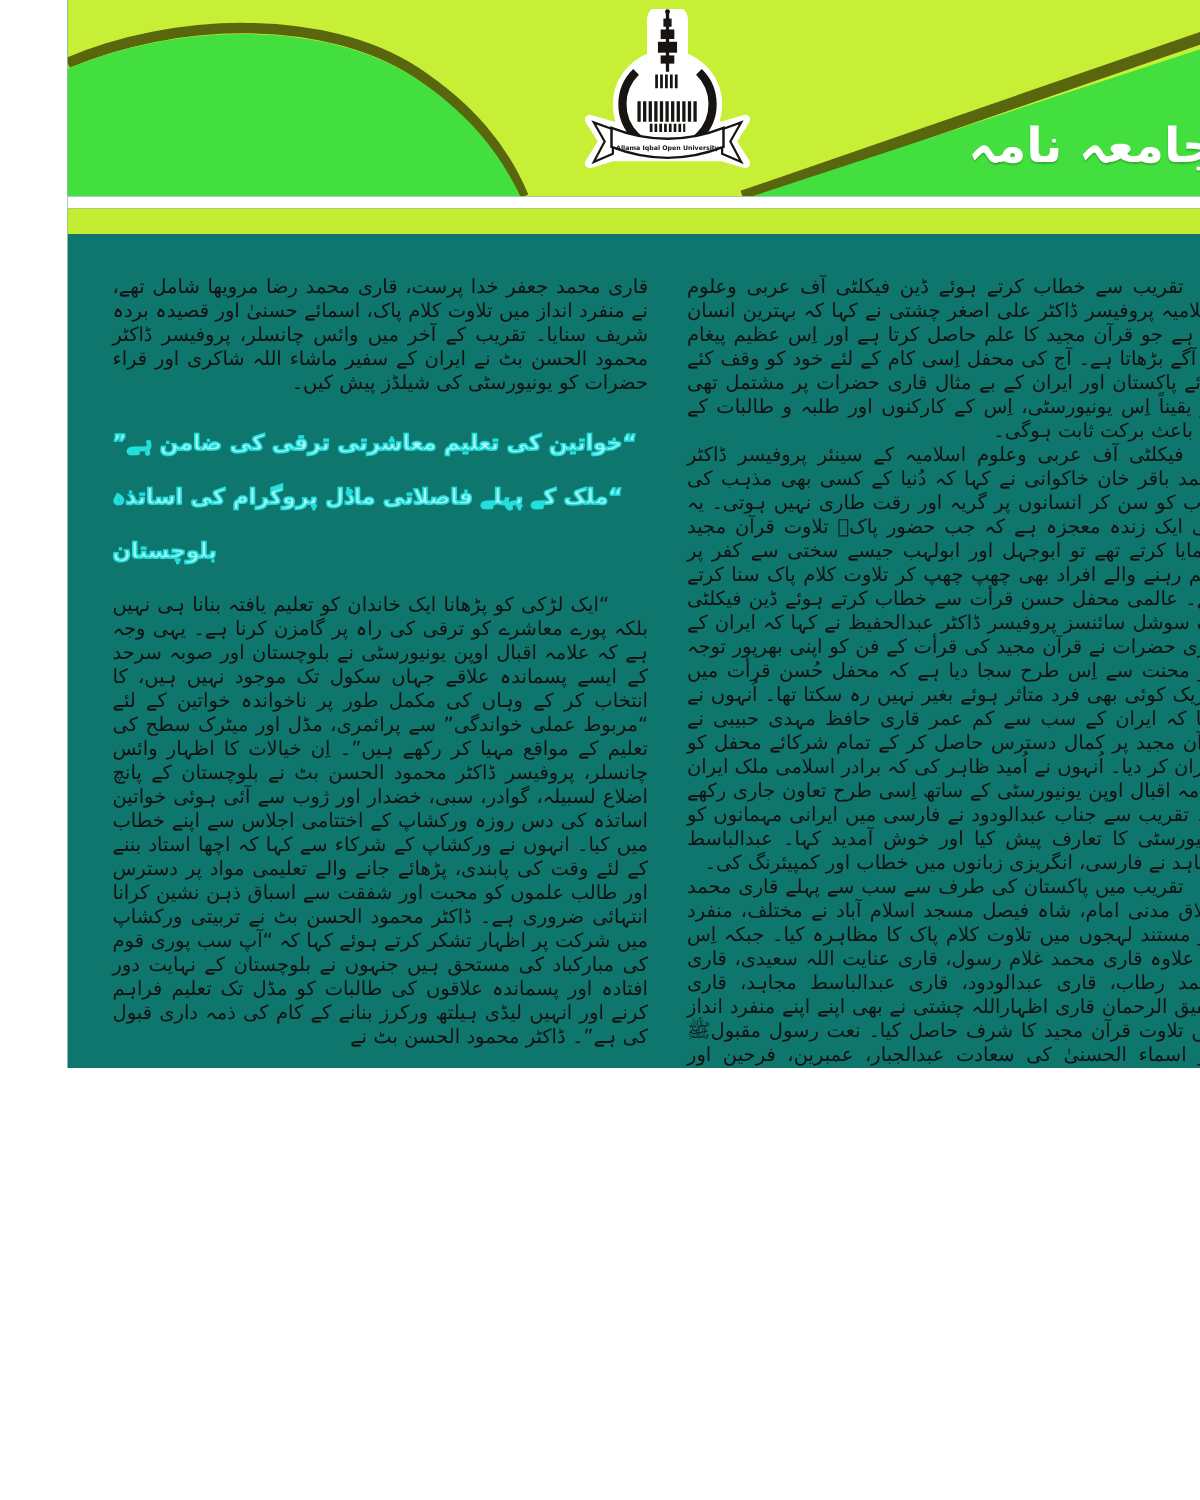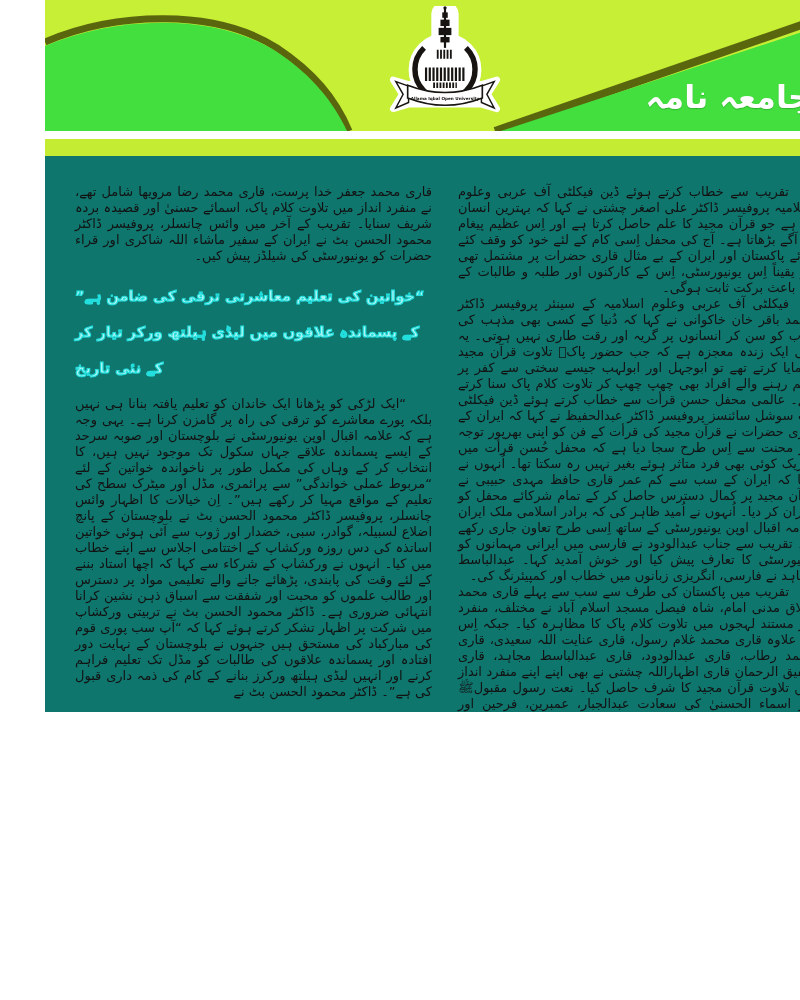--- a/index.html
+++ b/index.html
@@ -113,21 +113,21 @@
       <p>تقریب سے خطاب کرتے ہوئے ڈین فیکلٹی آف عربی وعلوم اسلامیہ پروفیسر ڈاکٹر علی اصغر چشتی نے کہا کہ بہترین انسان وہ ہے جو قرآن مجید کا علم حاصل کرتا ہے اور اِس عظیم پیغام کو آگے بڑھاتا ہے۔ آج کی محفل اِسی کام کے لئے خود کو وقف کئے ہوئے پاکستان اور ایران کے بے مثال قاری حضرات پر مشتمل تھی جو یقیناً اِس یونیورسٹی، اِس کے کارکنوں اور طلبہ و طالبات کے لئے باعث برکت ثابت ہوگی۔</p>
       <p>فیکلٹی آف عربی وعلوم اسلامیہ کے سینئر پروفیسر ڈاکٹر محمد باقر خان خاکوانی نے کہا کہ دُنیا کے کسی بھی مذہب کی کتاب کو سن کر انسانوں پر گریہ اور رقت طاری نہیں ہوتی۔ یہ بھی ایک زندہ معجزہ ہے کہ جب حضور پاکؐ تلاوت قرآن مجید فرمایا کرتے تھے تو ابوجہل اور ابولہب جیسے سختی سے کفر پر قائم رہنے والے افراد بھی چھپ چھپ کر تلاوت کلام پاک سنا کرتے تھے۔ عالمی محفل حسن قرأت سے خطاب کرتے ہوئے ڈین فیکلٹی آف سوشل سائنسز پروفیسر ڈاکٹر عبدالحفیظ نے کہا کہ ایران کے قاری حضرات نے قرآن مجید کی قرأت کے فن کو اپنی بھرپور توجہ اور محنت سے اِس طرح سجا دیا ہے کہ محفل حُسن قرأت میں شریک کوئی بھی فرد متاثر ہوئے بغیر نہیں رہ سکتا تھا۔ اُنہوں نے کہا کہ ایران کے سب سے کم عمر قاری حافظ مہدی حبیبی نے قرآن مجید پر کمال دسترس حاصل کر کے تمام شرکائے محفل کو حیران کر دیا۔ اُنہوں نے اُمید ظاہر کی کہ برادر اسلامی ملک ایران علامہ اقبال اوپن یونیورسٹی کے ساتھ اِسی طرح تعاون جاری رکھے گا۔ تقریب سے جناب عبدالودود نے فارسی میں ایرانی مہمانوں کو یونیورسٹی کا تعارف پیش کیا اور خوش آمدید کہا۔ عبدالباسط مجاہد نے فارسی، انگریزی زبانوں میں خطاب اور کمپیئرنگ کی۔</p>
       <p>تقریب میں پاکستان کی طرف سے سب سے پہلے قاری محمد اخلاق مدنی امام، شاہ فیصل مسجد اسلام آباد نے مختلف، منفرد اور مستند لہجوں میں تلاوت کلام پاک کا مظاہرہ کیا۔ جبکہ اِس کے علاوہ قاری محمد غلام رسول، قاری عنایت اللہ سعیدی، قاری محمد رطاب، قاری عبدالودود، قاری عبدالباسط مجاہد، قاری شفیق الرحمان قاری اظہاراللہ چشتی نے بھی اپنے اپنے منفرد انداز میں تلاوت قرآن مجید کا شرف حاصل کیا۔ نعت رسول مقبولﷺ اور اسماء الحسنیٰ کی سعادت عبدالجبار، عمبرین، فرحین اور عبدالرافع نے اکٹھے حاصل کی۔ ایرانی قراء کے گروپ میں جناب قاری احمد زین،</p>
     </div>
 
     <div class="col">
       <p class="no-indent">قاری محمد جعفر خدا پرست، قاری محمد رضا مرویھا شامل تھے، نے منفرد انداز میں تلاوت کلام پاک، اسمائے حسنیٰ اور قصیدہ بردہ شریف سنایا۔ تقریب کے آخر میں وائس چانسلر، پروفیسر ڈاکٹر محمود الحسن بٹ نے ایران کے سفیر ماشاء اللہ شاکری اور قراء حضرات کو یونیورسٹی کی شیلڈز پیش کیں۔</p>
 
       <div class="pull-quote">
         <div>“خواتین کی تعلیم معاشرتی ترقی کی ضامن ہے”</div>
-        <div>کے پسماندہ علاقوں میں لیڈی ہیلتھ ورکر تیار کر کے نئی تاریخ</div>
+        <div>“ملک کے پہلے فاصلاتی ماڈل پروگرام کی اساتذہ بلوچستان</div>
       </div>
 
       <p>“ایک لڑکی کو پڑھانا ایک خاندان کو تعلیم یافتہ بنانا ہی نہیں بلکہ پورے معاشرے کو ترقی کی راہ پر گامزن کرنا ہے۔ یہی وجہ ہے کہ علامہ اقبال اوپن یونیورسٹی نے بلوچستان اور صوبہ سرحد کے ایسے پسماندہ علاقے جہاں سکول تک موجود نہیں ہیں، کا انتخاب کر کے وہاں کی مکمل طور پر ناخواندہ خواتین کے لئے “مربوط عملی خواندگی” سے پرائمری، مڈل اور میٹرک سطح کی تعلیم کے مواقع مہیا کر رکھے ہیں”۔ اِن خیالات کا اظہار وائس چانسلر، پروفیسر ڈاکٹر محمود الحسن بٹ نے بلوچستان کے پانچ اضلاع لسبیلہ، گوادر، سبی، خضدار اور ژوب سے آئی ہوئی خواتین اساتذہ کی دس روزہ ورکشاپ کے اختتامی اجلاس سے اپنے خطاب میں کیا۔ انہوں نے ورکشاپ کے شرکاء سے کہا کہ اچھا استاد بننے کے لئے وقت کی پابندی، پڑھائے جانے والے تعلیمی مواد پر دسترس اور طالب علموں کو محبت اور شفقت سے اسباق ذہن نشین کرانا انتہائی ضروری ہے۔ ڈاکٹر محمود الحسن بٹ نے تربیتی ورکشاپ میں شرکت پر اظہار تشکر کرتے ہوئے کہا کہ “آپ سب پوری قوم کی مبارکباد کی مستحق ہیں جنہوں نے بلوچستان کے نہایت دور افتادہ اور پسماندہ علاقوں کی طالبات کو مڈل تک تعلیم فراہم کرنے اور انہیں لیڈی ہیلتھ ورکرز بنانے کے کام کی ذمہ داری قبول کی ہے”۔ ڈاکٹر محمود الحسن بٹ نے</p>
     </div>
   </div>
 
   <div class="bottom-bar"></div>
   <div class="page-badge">
     <svg viewBox="0 0 36 55">
       <defs>

